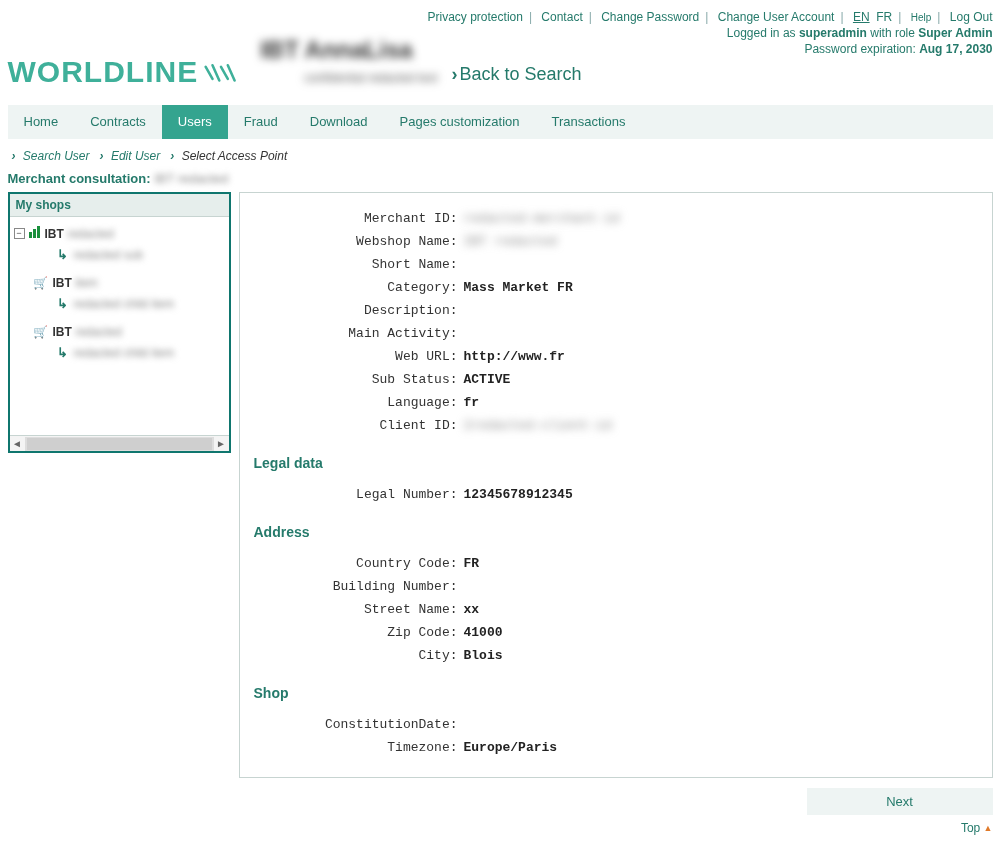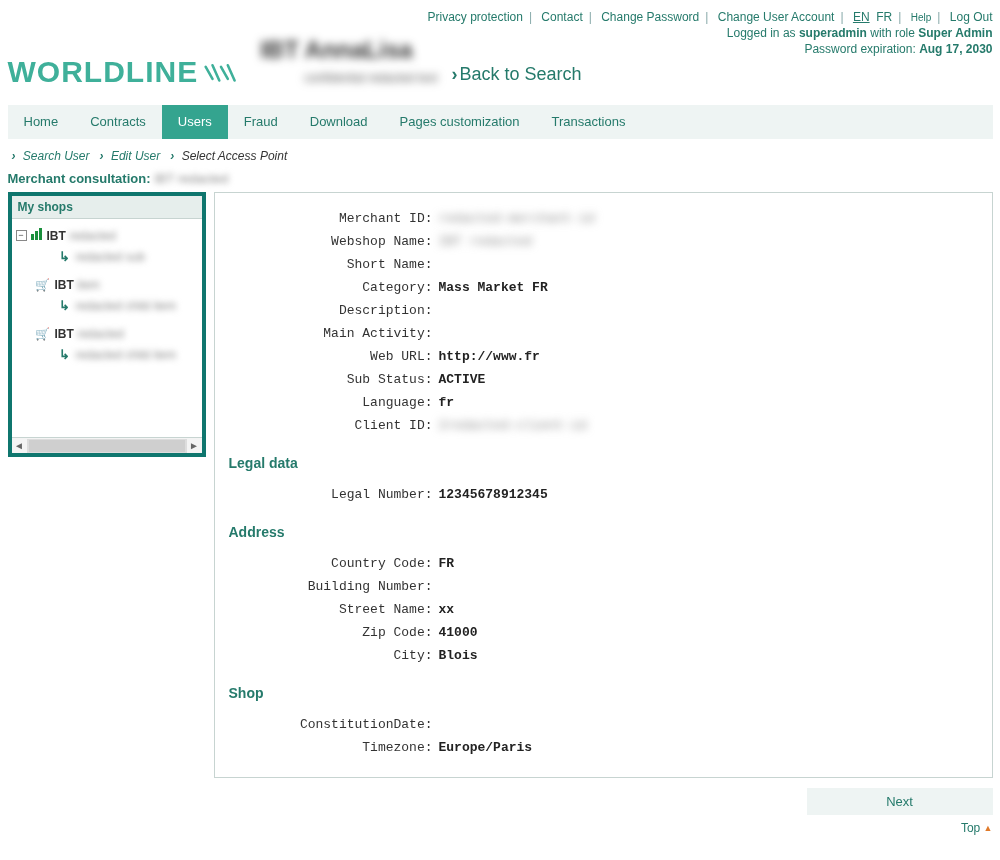--- a/index.html
+++ b/index.html
@@ -39,21 +39,21 @@
   .breadcrumb { padding: 10px 0 8px 4px; font-size: 12px; color: #333; font-style: italic; }
   .breadcrumb .chev { color: #257a6b; font-weight: bold; margin: 0 4px 0 0; }
   .breadcrumb a { color: #257a6b; }
   .breadcrumb .current { color: #333; }
 
   .merchant-line { color: #257a6b; font-weight: bold; font-size: 13px; padding: 0 0 6px 0; }
   .merchant-line .blur { filter: blur(3px); color: #888; font-weight: normal; }
 
   .content-row { display: flex; gap: 8px; align-items: flex-start; }
 
-  .tree-panel { width: 198px; border: 4px solid #0f766e; }
+  .tree-panel { width: 223px; border: 2px solid #0f766e; }
   .tree-header { background: #e6eeec; color: #257a6b; font-weight: bold; padding: 4px 6px; font-size: 12px; border-bottom: 1px solid #c7d4d1; }
   .tree-body { padding: 6px 4px 6px 4px; height: 218px; overflow: hidden; position: relative; }
   .tree-node { display: flex; align-items: center; gap: 4px; padding: 3px 0; font-size: 12px; }
   .tree-node .toggle { width: 11px; height: 11px; border: 1px solid #888; display: inline-flex; align-items: center; justify-content: center; font-size: 9px; line-height: 1; color: #444; background: #fff; }
   .tree-node .icon-bars { display:inline-block; width:12px; }
   .tree-node .icon-cart { color: #1a8f3c; font-size: 12px; }
   .tree-node .icon-sub { color: #257a6b; font-size: 13px; font-weight: bold; display:inline-block; width:14px; text-align:center; }
   .tree-node .label { color: #333; }
   .tree-node .blur { filter: blur(3px); color: #888; }
   .tree-indent-1 { padding-left: 20px; }

